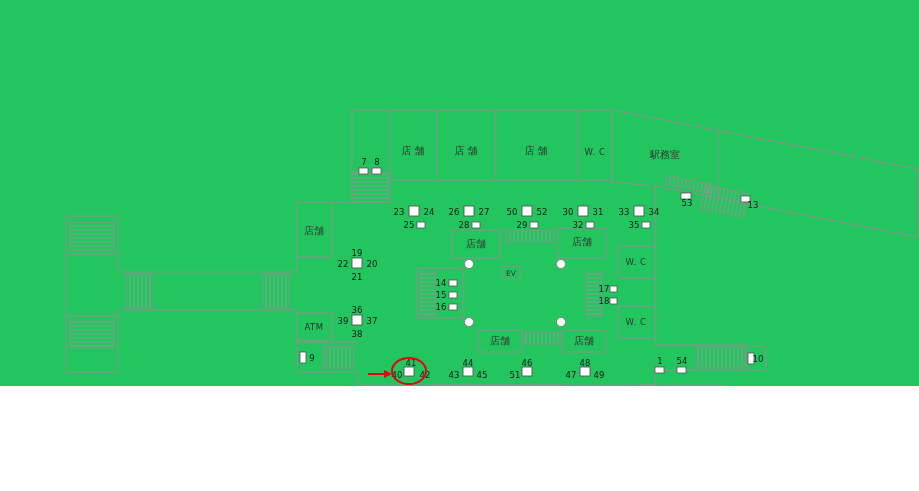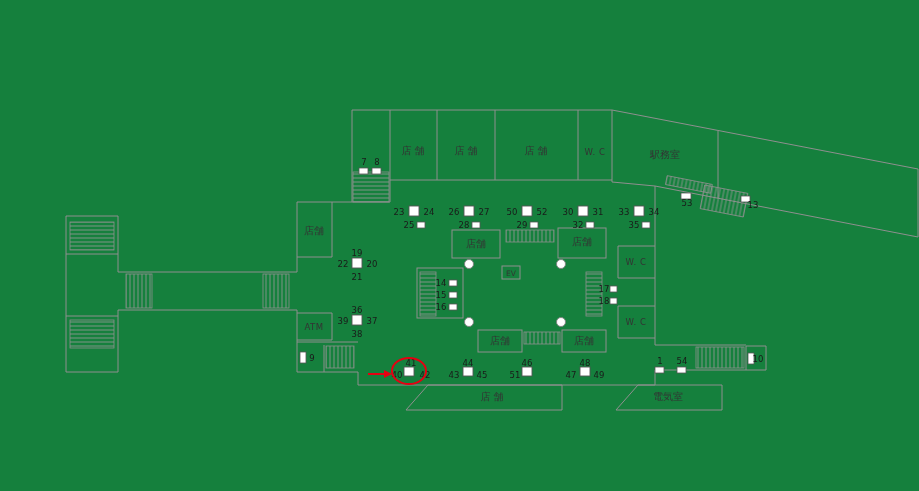--- a/index.html
+++ b/index.html
@@ -1,16 +1,16 @@
 <!DOCTYPE html>
 <html><head>
 <meta charset="utf-8">
 <style>
   html,body{margin:0;padding:0;background:#fff;}
-  .stage{position:relative;width:919px;height:491px;background:#15803d;overflow:hidden;
+  .stage{position:relative;width:919px;height:386px;background:#22c55e;overflow:hidden;
          font-family:"Liberation Sans",sans-serif;}
   svg{display:block;}
   .wall{fill:none;stroke:#8f8f8f;stroke-width:1;}
   .roomrect{fill:none;stroke:#8f8f8f;stroke-width:1;}
   .hatchH{fill:url(#hH);stroke:#8f8f8f;stroke-width:0.8;}
   .hatchV{fill:url(#hV);stroke:#8f8f8f;stroke-width:0.8;}
   .pillar{fill:#fff;stroke:#555;stroke-width:0.9;}
   .pcircle{fill:#fff;stroke:#808080;stroke-width:0.9;}
   .mk{fill:#fff;stroke:#555;stroke-width:0.8;}
   .num{font-family:"DejaVu Sans",sans-serif;font-size:8.5px;fill:#1a1a1a;text-anchor:middle;}

